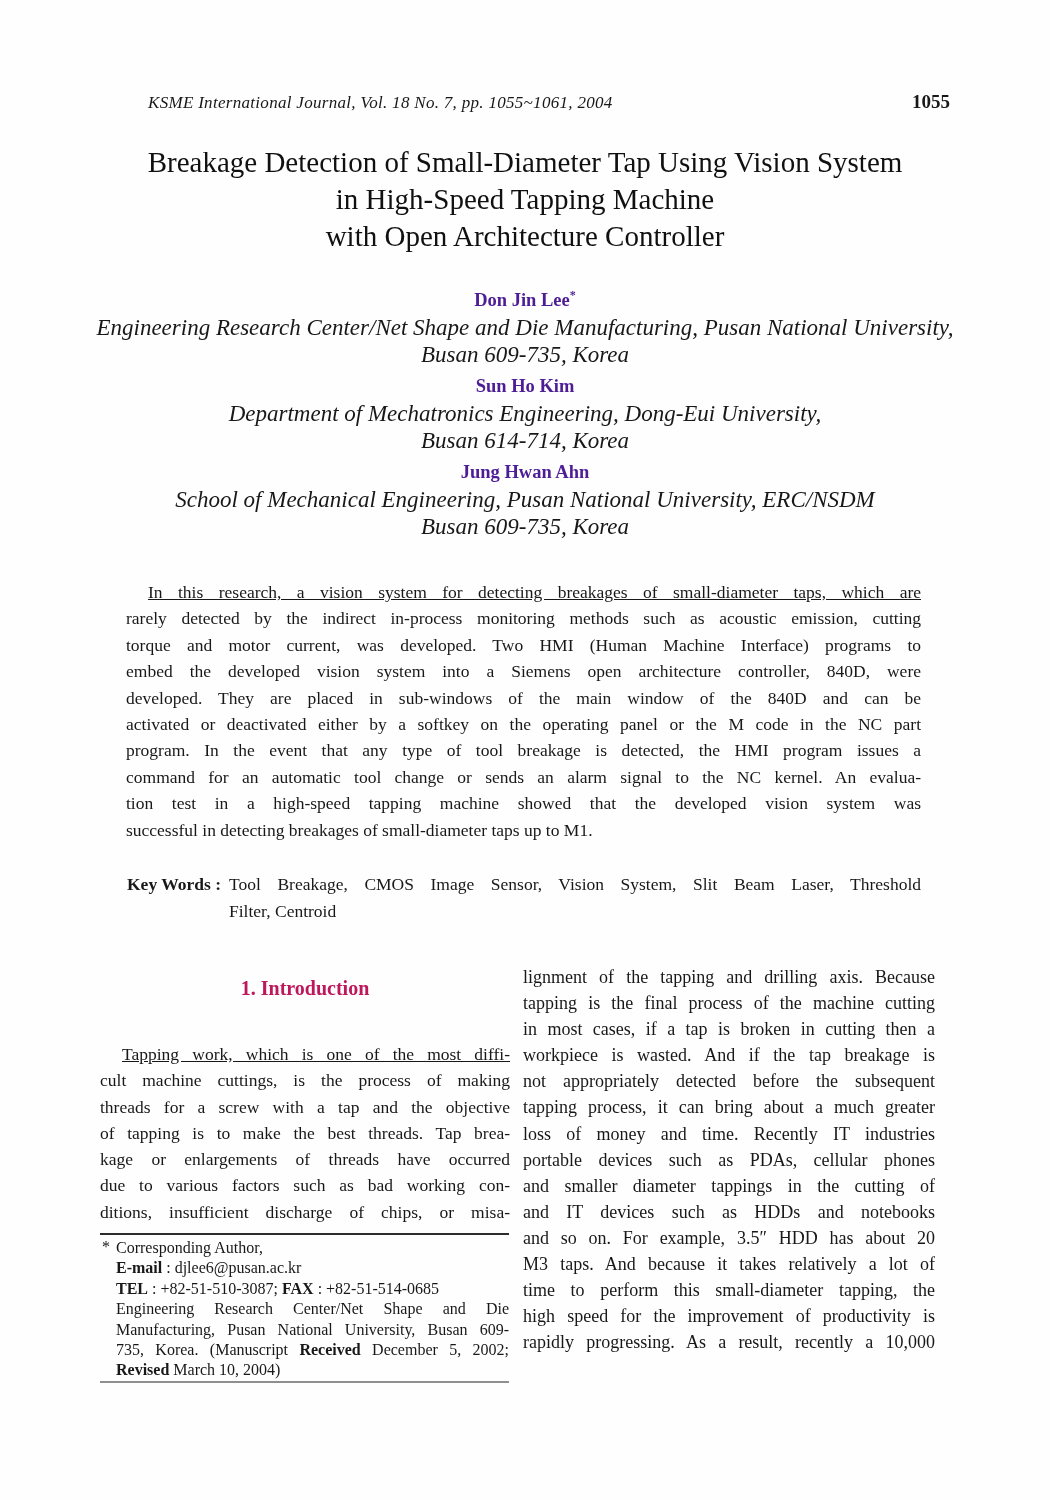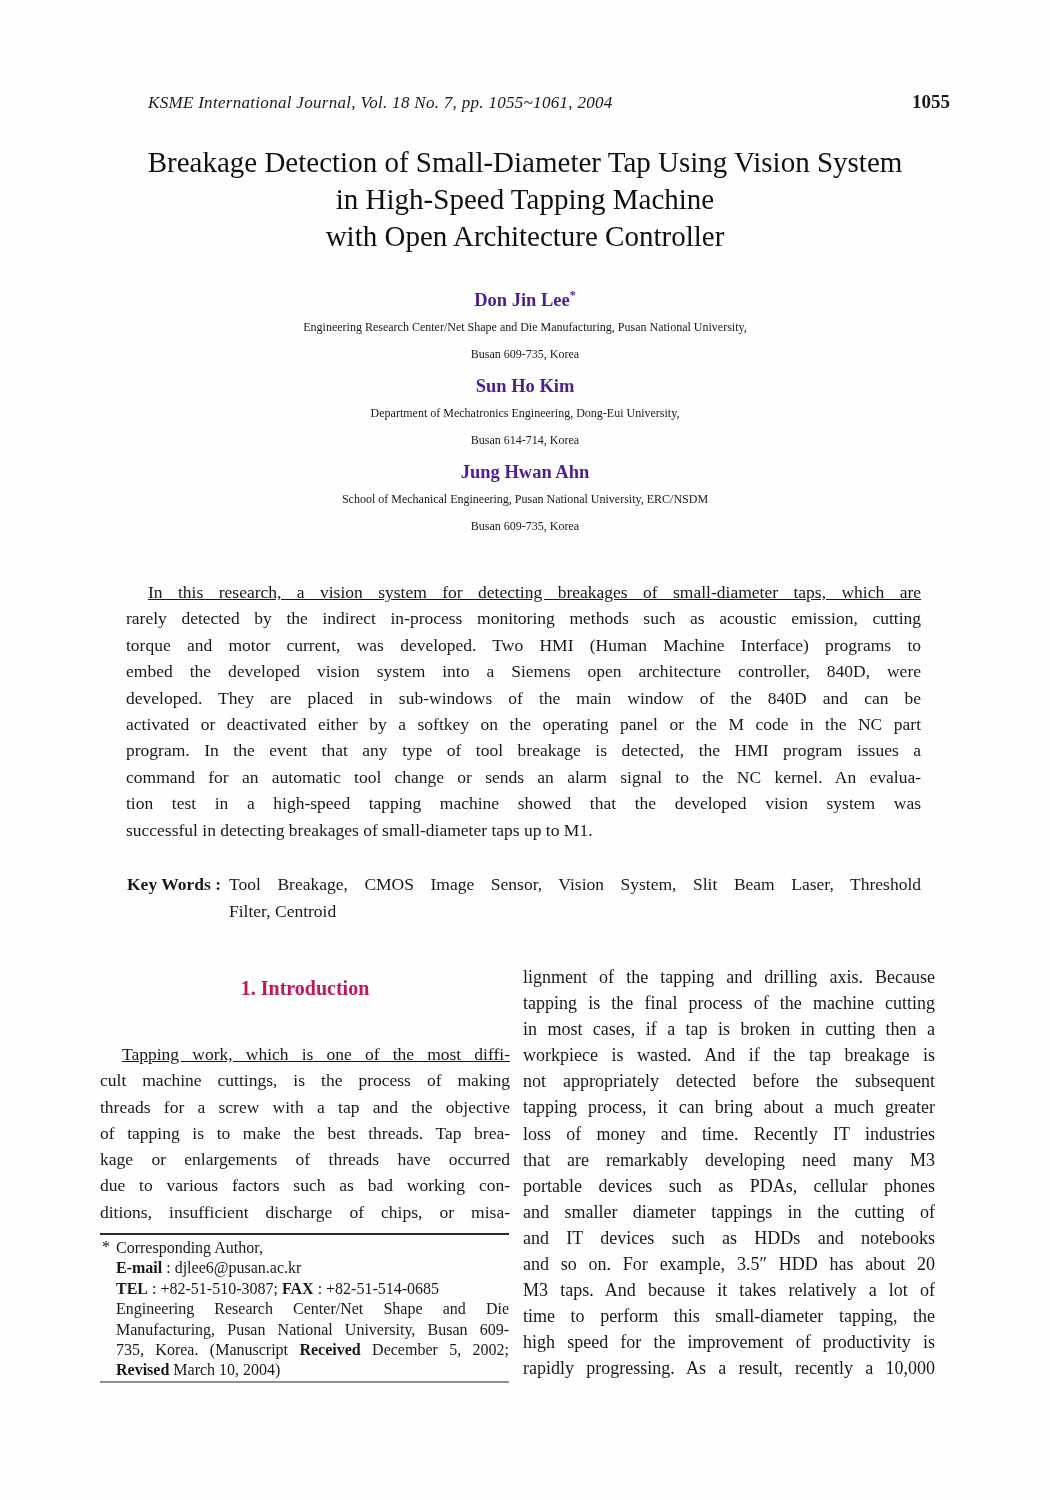--- a/index.html
+++ b/index.html
@@ -38,21 +38,21 @@
 
   
   .authors-block {
     position: absolute;
     top: 282px; left: 0; width: 1050px;
     text-align: center;
     line-height: 27px;
   }
   .author-name { font-weight: bold; font-size: 18.5px; color: #4c1d95; }
   .author-name sup { font-size: 12px; vertical-align: super; }
-  .affil { font-size: 12px; }
+  .affil { font-style: italic; font-size: 23px; }
 
   
   .abstract {
     position: absolute;
     top: 579px; left: 126px; width: 795px;
     font-size: 17.5px;
     line-height: 26.4px;
   }
 
   
@@ -183,21 +183,20 @@
   </div>
 
   <div class="col-right just">
       <div class="ln">lignment of the tapping and drilling axis. Because</div>
       <div class="ln">tapping is the final process of the machine cutting</div>
       <div class="ln">in most cases, if a tap is broken in cutting then a</div>
       <div class="ln">workpiece is wasted. And if the tap breakage is</div>
       <div class="ln">not appropriately detected before the subsequent</div>
       <div class="ln">tapping process, it can bring about a much greater</div>
       <div class="ln">loss of money and time. Recently IT industries</div>
-      <div class="ln">that are remarkably developing need many M3</div>
       <div class="ln">portable devices such as PDAs, cellular phones</div>
       <div class="ln">and smaller diameter tappings in the cutting of</div>
       <div class="ln">and IT devices such as HDDs and notebooks</div>
       <div class="ln">and so on. For example, 3.5″ HDD has about 20</div>
       <div class="ln">M3 taps. And because it takes relatively a lot of</div>
       <div class="ln">time to perform this small-diameter tapping, the</div>
       <div class="ln">high speed for the improvement of productivity is</div>
       <div class="ln">rapidly progressing. As a result, recently a 10,000</div>
     </div>
 

